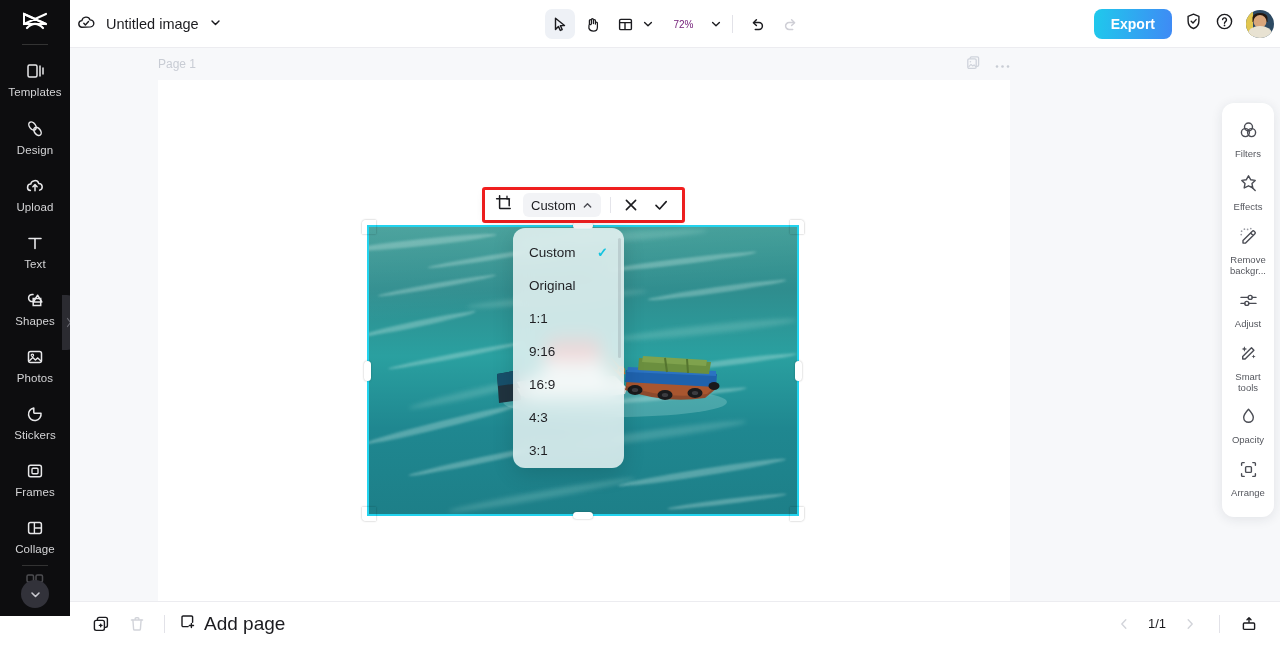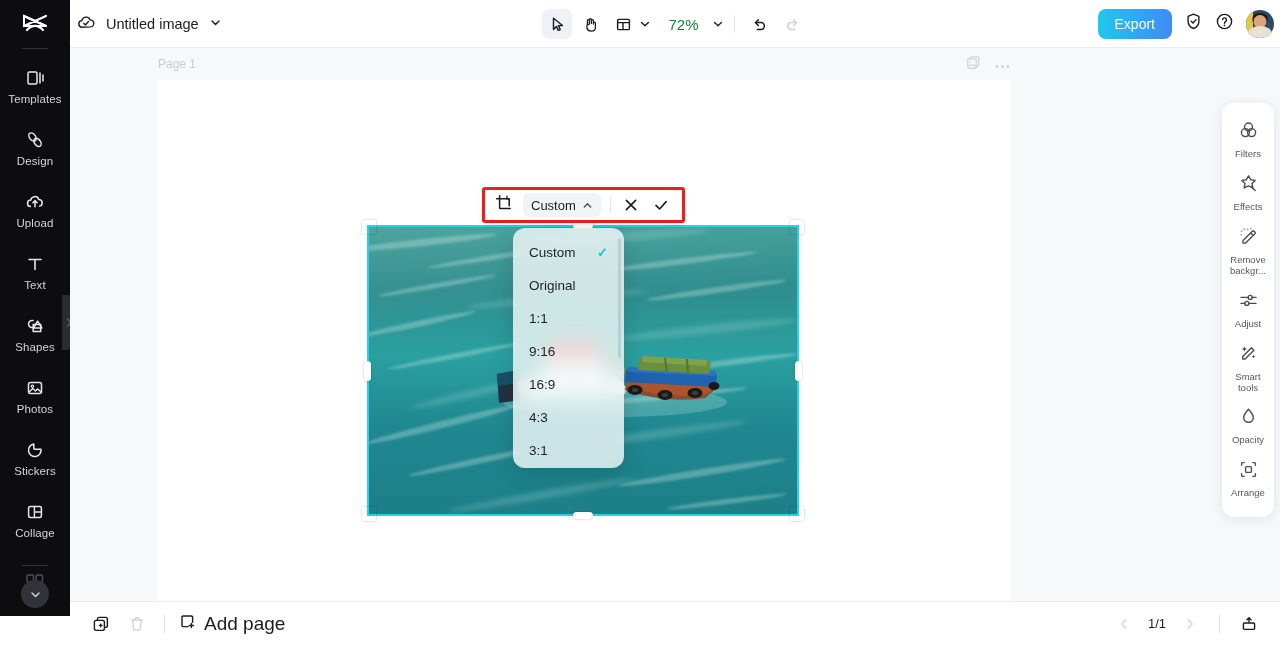--- a/index.html
+++ b/index.html
@@ -51,27 +51,27 @@
     position: absolute; left: 0; right: 0; top: 0; height: 48px;
     display: flex; align-items: center; justify-content: center; gap: 3px; pointer-events: none;
   }
   .hdr-center > * { pointer-events: auto; }
   .tool-btn {
     width: 30px; height: 30px; border-radius: 7px; display: flex;
     align-items: center; justify-content: center; cursor: pointer; border: none; background: transparent;
   }
   .tool-btn.active { background: #eef1f6; }
   .combo { display: flex; align-items: center; gap: 1px; cursor: pointer; }
-  .zoom-val { font-size: 15px; color: #15803d; padding: 0 4px; min-width: 34px; text-align: center; }
+  .zoom-val { font-size: 10px; color: #701a75; padding: 0 4px; min-width: 34px; text-align: center; }
   .v-divider { width: 1px; height: 18px; background: #e2e2e8; margin: 0 7px; }
   .hdr-right { margin-left: auto; display: flex; align-items: center; gap: 12px; }
   .export-btn {
     height: 30px; padding: 0 17px; border-radius: 8px; border: none; cursor: pointer;
     background: linear-gradient(95deg, #1fc9ec 0%, #3f8af5 100%);
-    color: #fff; font-size: 14px; font-weight: normal; font-family: "Liberation Sans", sans-serif;
+    color: #fff; font-size: 14px; font-weight: bold; font-family: "Liberation Sans", sans-serif;
     display: flex; align-items: center;
   }
   .avatar {
     width: 28px; height: 28px; border-radius: 50%; overflow: hidden;
     background: #2d4a63; position: relative; cursor: pointer; flex: 0 0 28px;
   }
   .av-face { position: absolute; left: 50%; top: 5px; transform: translateX(-50%);
     width: 13px; height: 13px; border-radius: 50%; background: #d9a67c; }
   .av-body { position: absolute; left: 50%; bottom: -4px; transform: translateX(-50%);
     width: 24px; height: 16px; border-radius: 50% 50% 0 0; background: #e8e2d2; }
@@ -260,20 +260,29 @@
 
     <div class="sb-item">
       <span class="ico">
         <svg width="20" height="20" viewBox="0 0 20 20" fill="none">
           <path d="M16 9.2A6.3 6.3 0 118.8 4v4.6a.6.6 0 00.6.6z" stroke="#e8e8ea" stroke-width="1.5" stroke-linejoin="round"></path>
         </svg>
       </span>
       <span class="lbl">Stickers</span>
     </div>
 
+    <div class="sb-item">
+      <span class="ico">
+        <svg width="20" height="20" viewBox="0 0 20 20" fill="none">
+          <rect x="3.6" y="4.2" width="12.8" height="11.6" rx="2" stroke="#e8e8ea" stroke-width="1.5"></rect>
+          <rect x="7" y="7.2" width="6" height="5.6" rx="1" stroke="#e8e8ea" stroke-width="1.4"></rect>
+        </svg>
+      </span>
+      <span class="lbl">Frames</span>
+    </div>
 
     <div class="sb-item">
       <span class="ico">
         <svg width="20" height="20" viewBox="0 0 20 20" fill="none">
           <rect x="3.6" y="4.6" width="12.8" height="10.8" rx="1.8" stroke="#e8e8ea" stroke-width="1.5"></rect>
           <path d="M9.4 4.6v10.8M9.4 10h7" stroke="#e8e8ea" stroke-width="1.4"></path>
         </svg>
       </span>
       <span class="lbl">Collage</span>
     </div>

